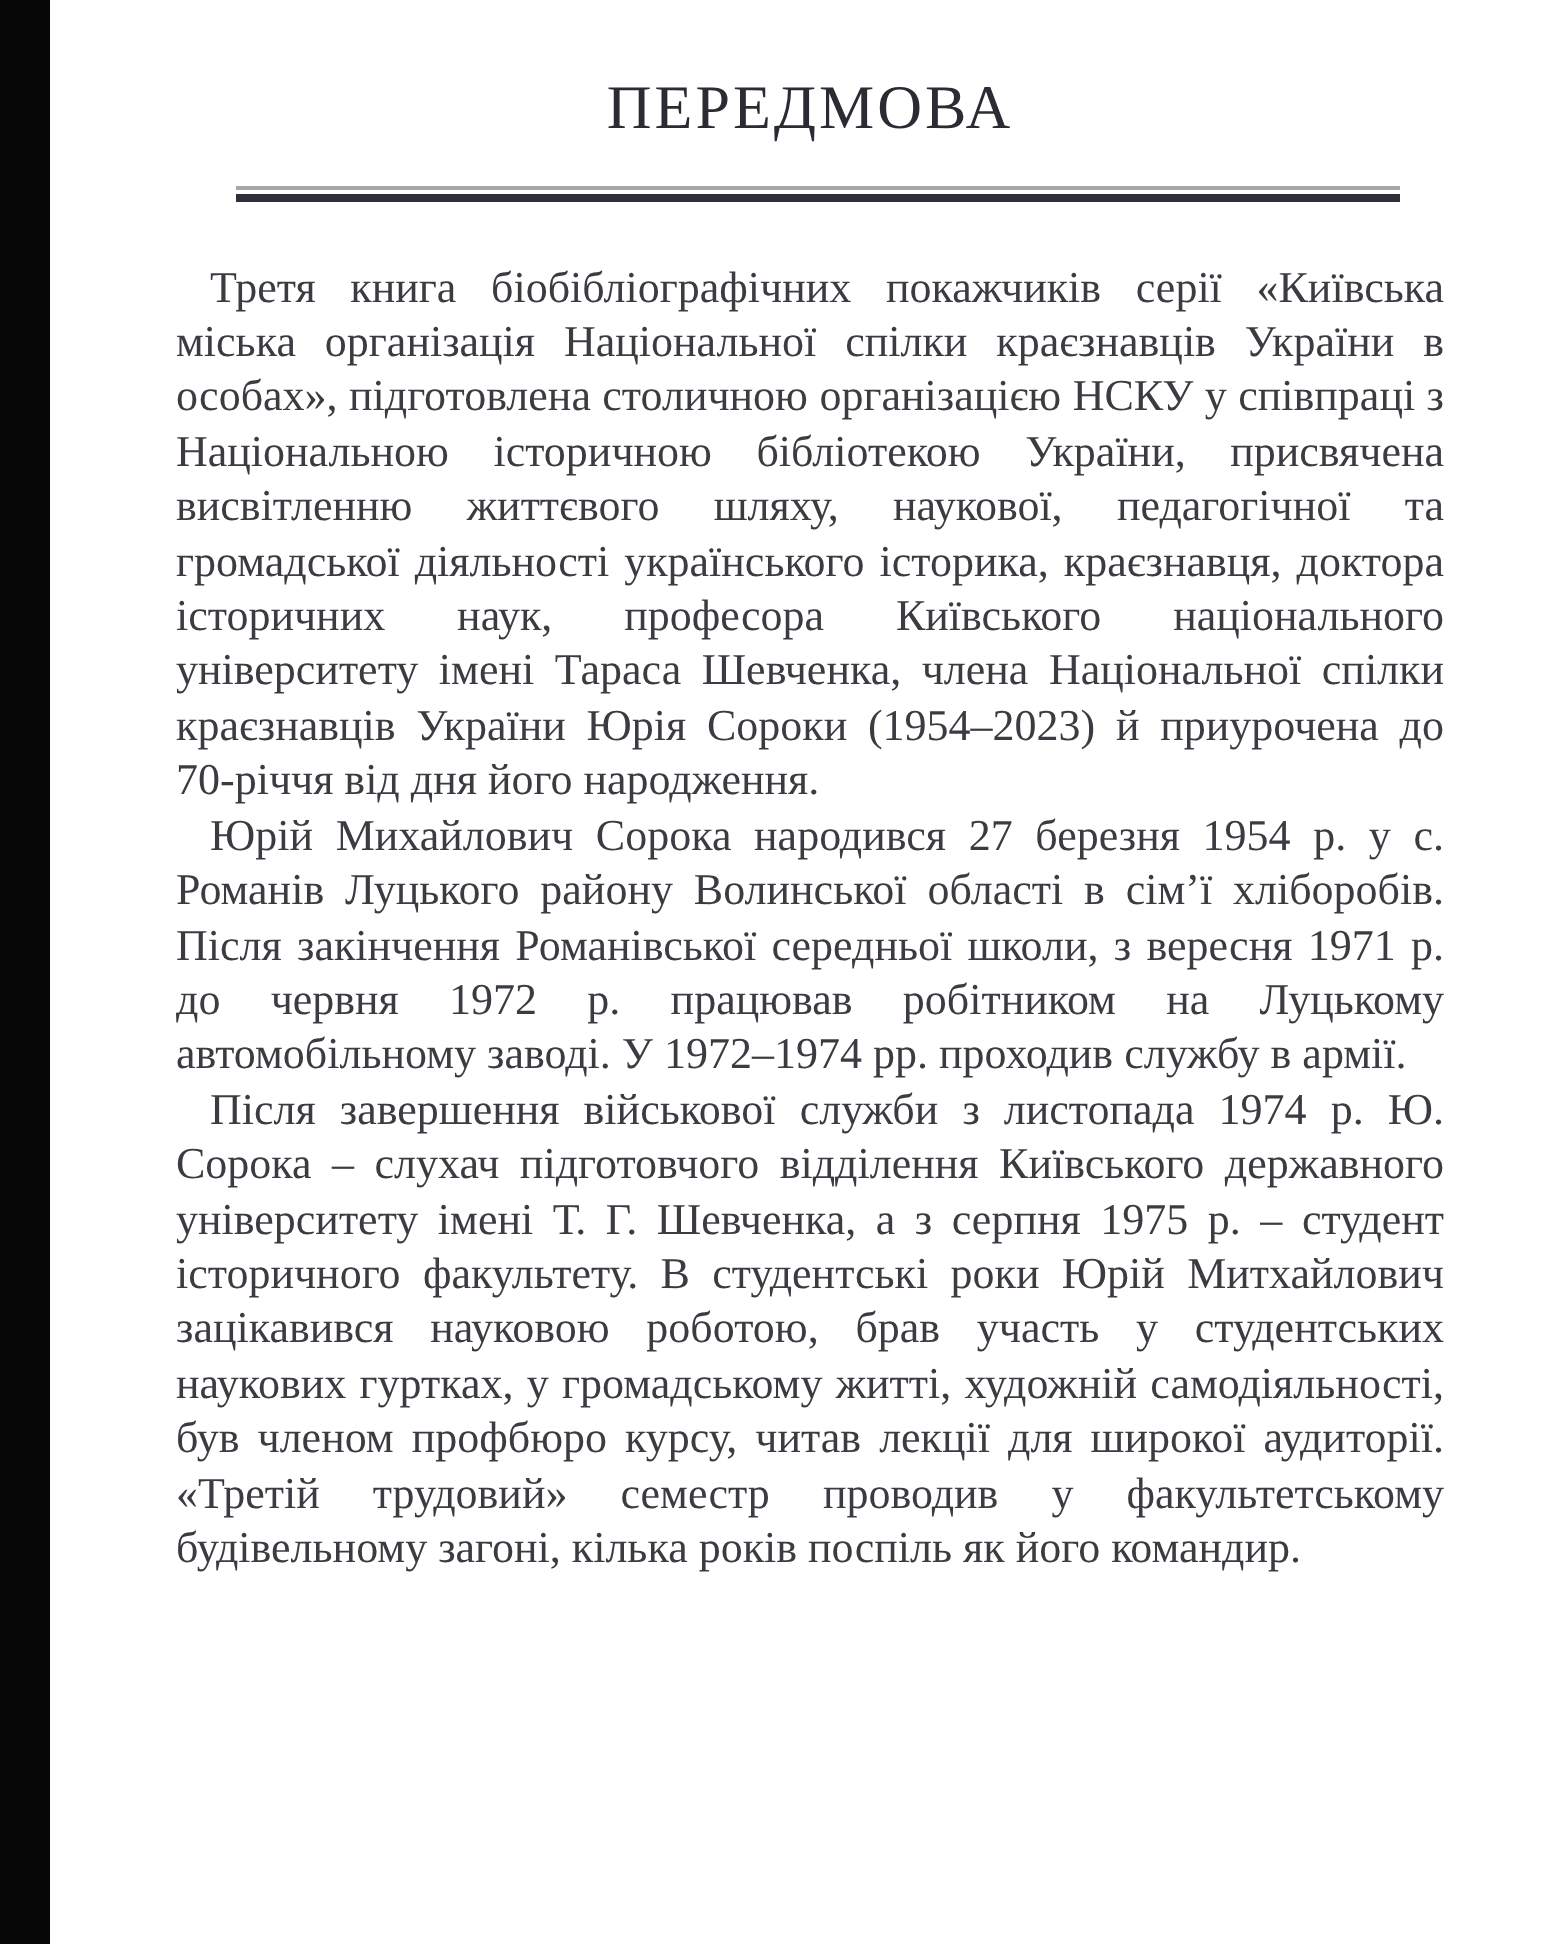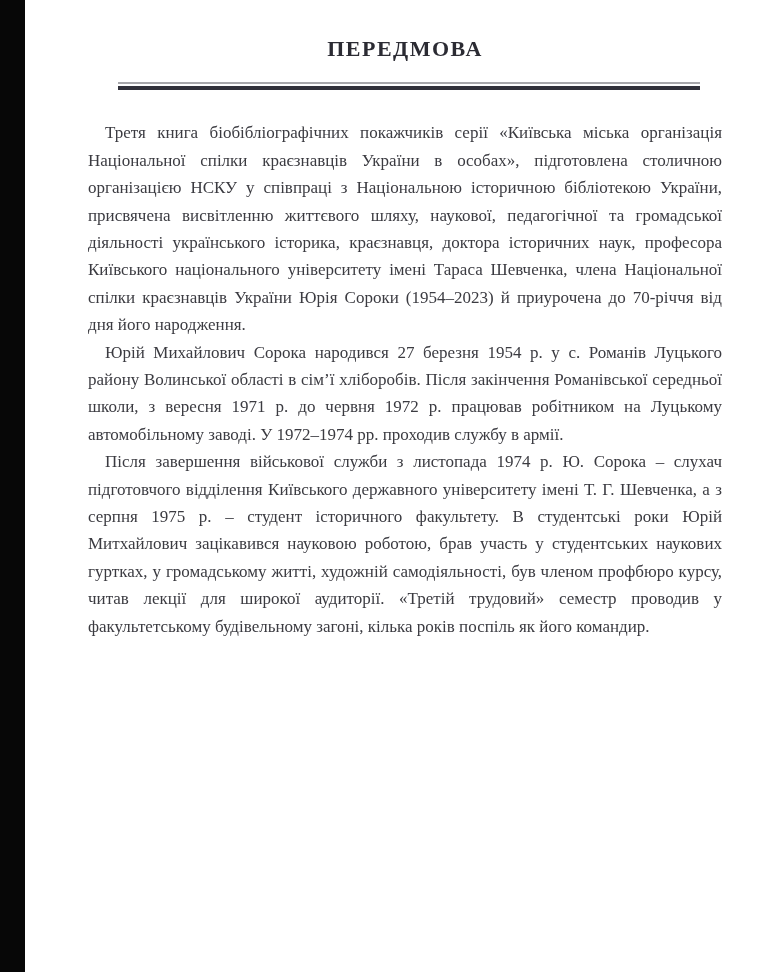--- a/index.html
+++ b/index.html
@@ -25,43 +25,43 @@
   }
   .content {
     position: absolute;
     left: 88px;
     top: 0;
     width: 634px;
   }
   .page-title {
     margin: 36px 0 0 0;
     text-align: center;
-    font-size: 22px;
-    font-weight: bold;
+    font-size: 31px;
+    font-weight: normal;
     letter-spacing: 1.5px;
     color: #2b2b33;
     line-height: 1.15;
   }
   .title-rule {
     margin: 21px 0 0 30px;
     width: 582px;
   }
   .title-rule .rule-light {
     height: 0;
     border-top: 2px solid #a7a7ab;
   }
   .title-rule .rule-dark {
     margin-top: 2px;
     height: 4px;
     background: #30303a;
   }
   .body-text {
     margin-top: 29px;
     color: #3b3b41;
-    font-size: 17px;
+    font-size: 22px;
     line-height: 27.4px;
     text-align: justify;
   }
   .body-text p {
     margin: 0;
     padding: 0;
     text-indent: 17px;
   }
 </style>
 </head>

